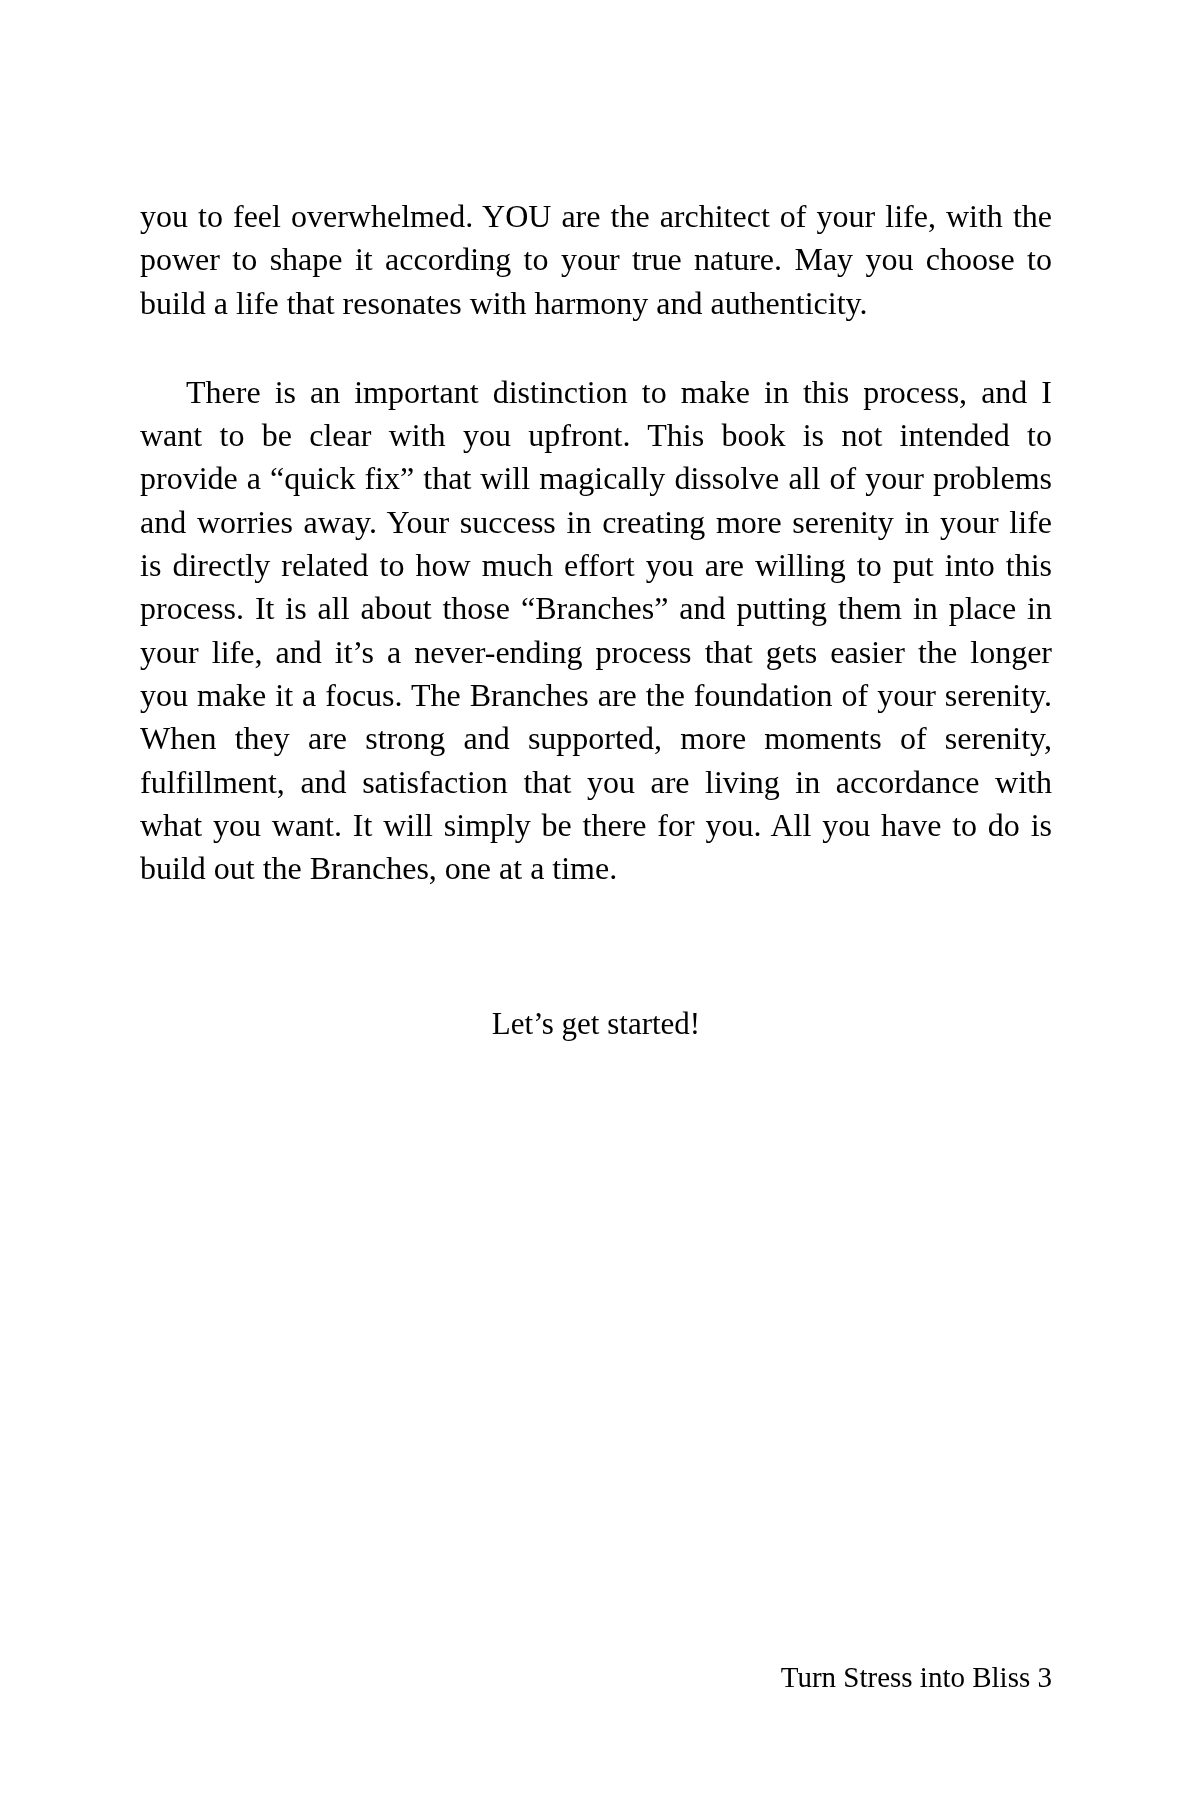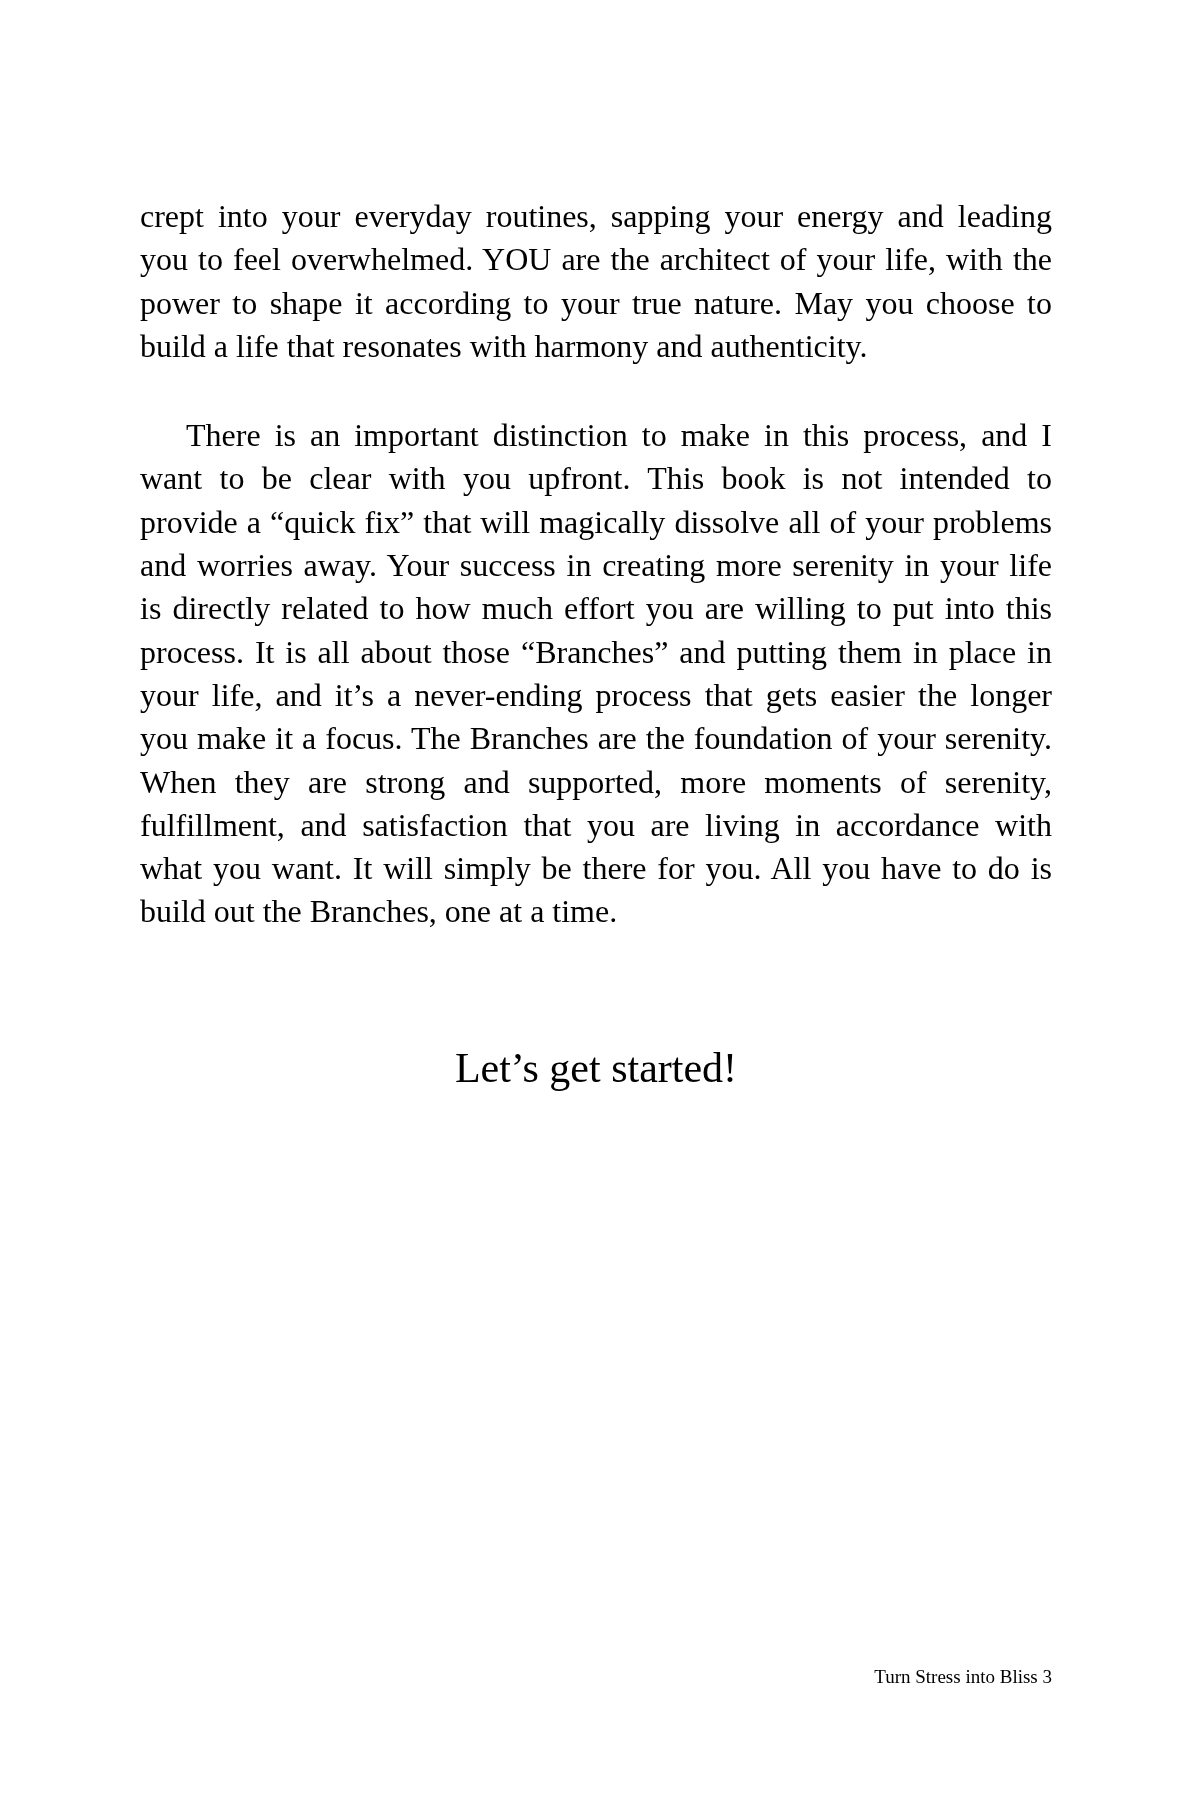--- a/index.html
+++ b/index.html
@@ -27,43 +27,42 @@
   .paragraph + .paragraph { margin-top: 46px; }
   .line {
     display: block;
     text-align: justify;
     text-align-last: justify;
   }
   .line.last { text-align-last: left; }
   .line.indented { text-indent: 46px; }
   .heading {
     margin-top: 110px;
-    font-size: 42px;
+    font-size: 31px;
     line-height: 48px;
     font-weight: normal;
     text-align: center;
   }
   .footer {
     position: absolute;
     left: 140px;
     top: 1659px;
     width: 912px;
-    font-size: 19px;
+    font-size: 29px;
     line-height: 36px;
     text-align: right;
   }
 </style>
 </head>
 <body>
 
 <div class="page">
   <main class="text-column">
     <div>
         <p class="paragraph">
-          <span class="line">crept into your everyday routines, sapping your energy and leading</span>
           <span class="line">you to feel overwhelmed. YOU are the architect of your life, with the</span>
           <span class="line">power to shape it according to your true nature. May you choose to</span>
           <span class="line last">build a life that resonates with harmony and authenticity.</span>
         </p>
         <p class="paragraph">
           <span class="line indented">There is an important distinction to make in this process, and I</span>
           <span class="line">want to be clear with you upfront. This book is not intended to</span>
           <span class="line">provide a “quick fix” that will magically dissolve all of your problems</span>
           <span class="line">and worries away. Your success in creating more serenity in your life</span>
           <span class="line">is directly related to how much effort you are willing to put into this</span>

